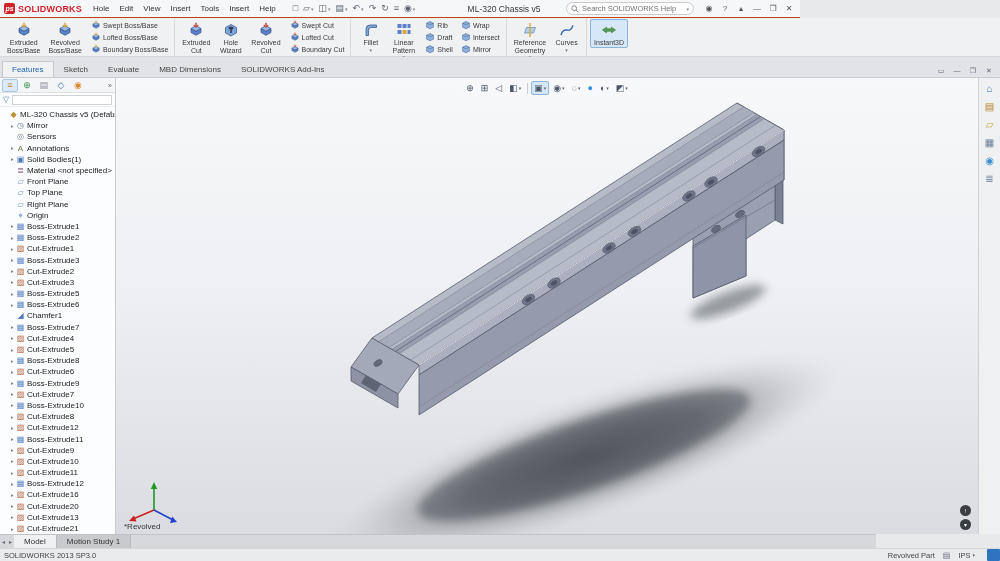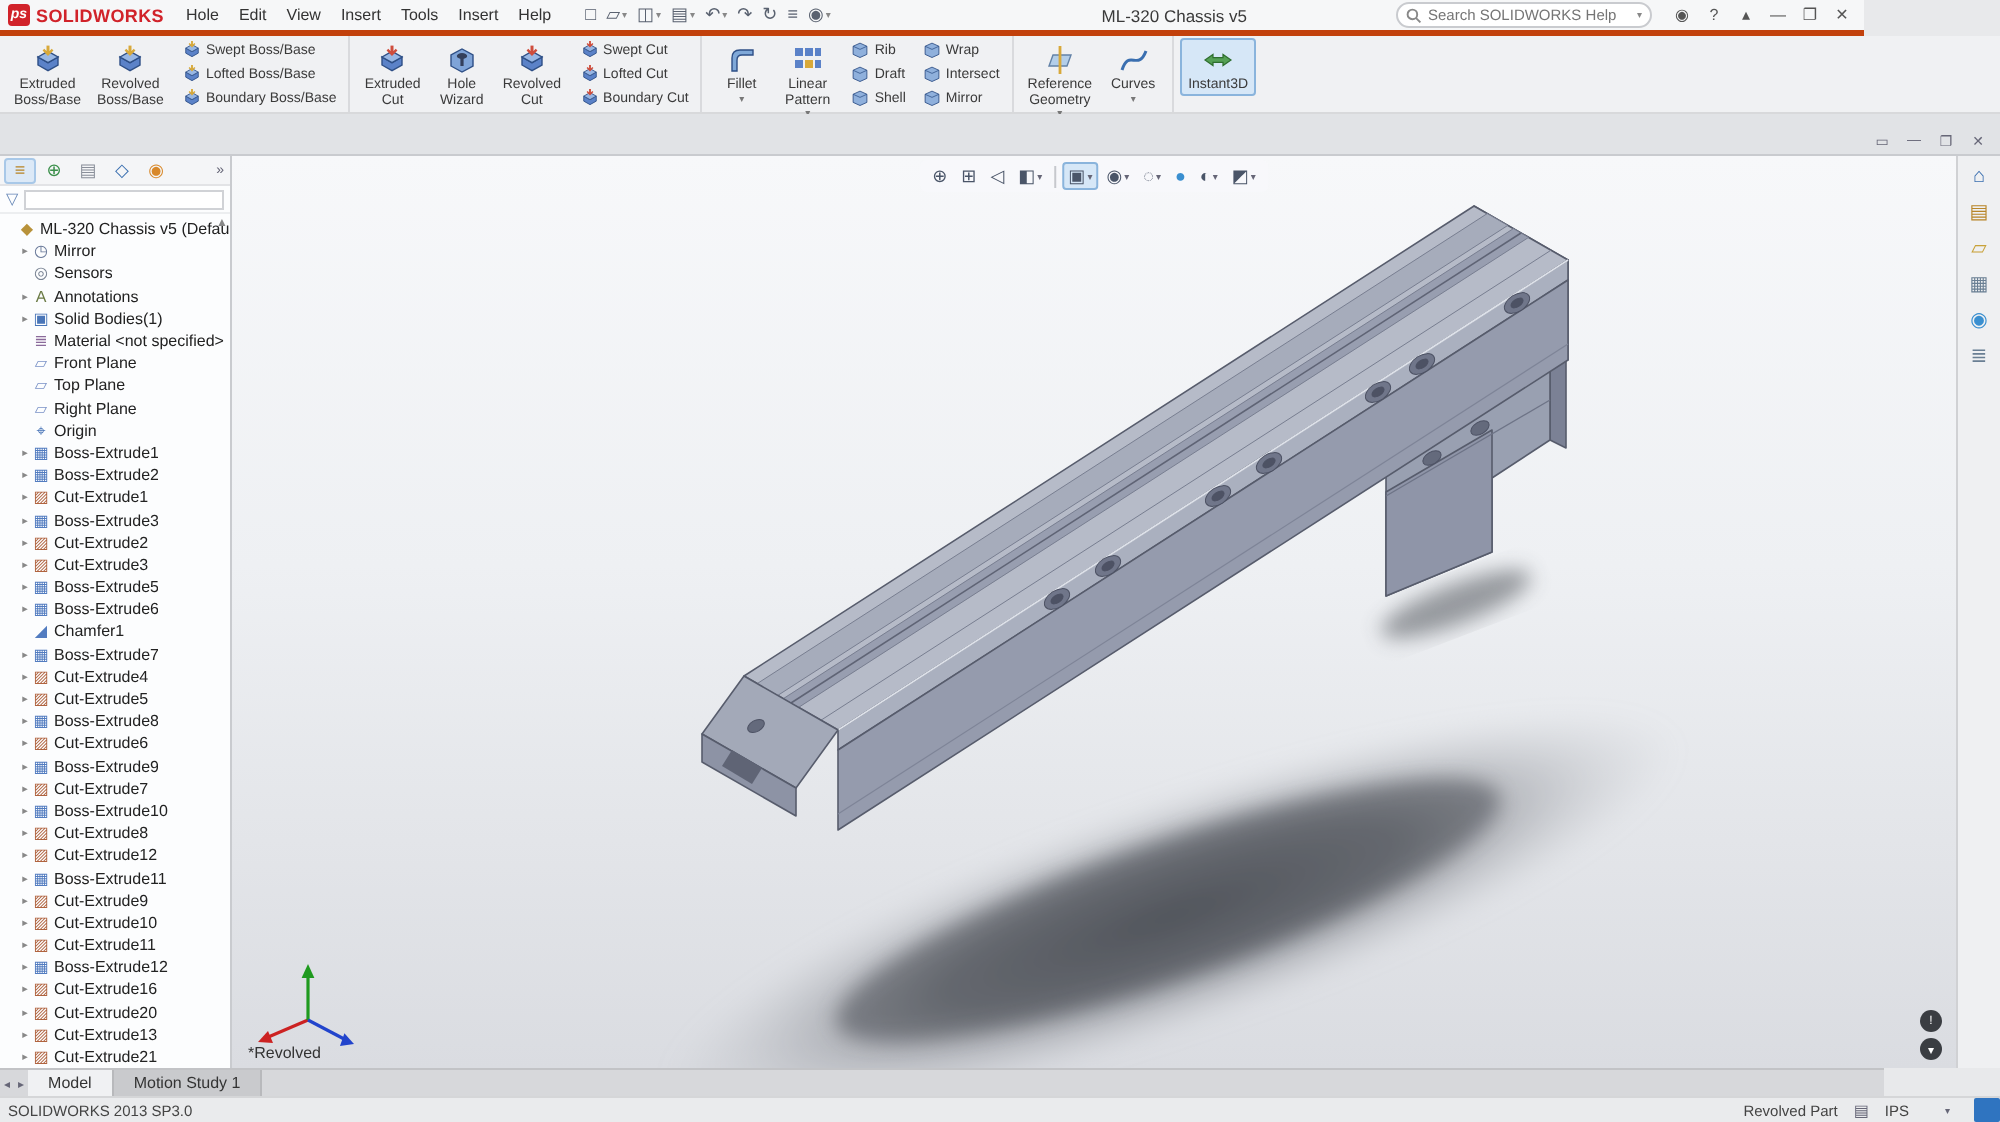--- a/index.html
+++ b/index.html
@@ -1,20 +1,20 @@
 <!DOCTYPE html>
 <html><head>
 <meta charset="utf-8">
 <style>
 *{margin:0;padding:0;box-sizing:border-box;}
 html,body{width:1000px;height:561px;overflow:hidden;font-family:"Liberation Sans",sans-serif;background:#e8e9eb;color:#333;}
 #app{position:absolute;inset:0;width:1000px;height:561px;}
 
 
-#titlebar{position:absolute;left:0;top:0;width:932px;height:18px;background:#f6f7f8;border-bottom:3px solid #c2410c;display:flex;align-items:center;}
+#titlebar{position:absolute;left:0;top:0;width:800px;height:18px;background:#f6f7f8;border-bottom:1px solid #c2410c;display:flex;align-items:center;}
 .logo{display:flex;align-items:center;margin-left:4px;flex:none;}
 .logo-ds{width:11px;height:11px;background:#d1232a;color:#fff;font-size:7px;font-weight:bold;font-style:italic;display:flex;align-items:center;justify-content:center;border-radius:2px;}
 .logo-text{color:#d1232a;font-weight:bold;font-size:9px;margin-left:3px;letter-spacing:.2px;}
 #menubar{display:flex;align-items:center;margin-left:6px;flex:none;}
 .mitem{padding:0 5px;font-size:8px;color:#333;}
 #qatoolbar{display:flex;align-items:center;margin-left:10px;gap:1px;flex:none;}
 .qabtn{display:flex;align-items:center;padding:0 2px;height:14px;border-radius:2px;color:#5a6270;}
 .qag{font-size:9px;line-height:9px;}
 .qadd{font-size:5px;color:#888;margin-left:1px;}
 .doctitle{position:absolute;left:63%;transform:translateX(-50%);font-size:8.5px;color:#3a3a3a;white-space:nowrap;}
@@ -73,30 +73,30 @@
 .husep{width:1px;height:11px;background:#c6c8cd;margin:0 2px;}
 .viewlabel{position:absolute;left:8px;bottom:3px;font-size:8px;color:#333;}
 .cornerbtns{position:absolute;right:7px;bottom:4px;display:flex;flex-direction:column;gap:3px;}
 .cbtn{width:11px;height:11px;border-radius:50%;background:#3a3d42;color:#fff;font-size:6px;display:flex;align-items:center;justify-content:center;}
 
 
 #taskpane{position:absolute;right:0;top:78px;width:22px;height:456px;background:#eff0f2;border-left:1px solid #d0d1d4;display:flex;flex-direction:column;align-items:center;padding-top:5px;gap:7px;}
 .tpicon{font-size:10px;line-height:11px;}
 
 
-#bottomtabs{position:absolute;left:0;top:534px;width:942px;height:14px;background:#d7d8db;border-top:1px solid #c2c3c6;display:flex;align-items:flex-end;}
+#bottomtabs{position:absolute;left:0;top:534px;width:876px;height:14px;background:#d7d8db;border-top:1px solid #c2c3c6;display:flex;align-items:flex-end;}
 .btscroll{font-size:6px;color:#667;padding:0 2px;align-self:center;}
 .btab{font-size:8px;padding:0 10px;height:13px;background:#c9cacd;border-right:1px solid #b8b9bc;display:flex;align-items:center;color:#333;}
 .btab.active{background:#f0f1f3;}
 
 
 #statusbar{position:absolute;left:0;top:548px;width:1000px;height:13px;background:#eaebed;border-top:1px solid #d5d6d8;display:flex;align-items:center;font-size:7.5px;color:#444;}
 .sbleft{margin-left:4px;}
 .sbright{margin-left:auto;display:flex;align-items:center;gap:8px;}
-.sbunits{display:flex;align-items:center;gap:18px;}
+.sbunits{display:flex;align-items:center;gap:2px;}
 .sbdd{font-size:5px;color:#667;}
 .sbpanelbtn{width:13px;height:12px;background:#2f74c0;border-radius:1px;margin-left:4px;}
 .sbicon{font-size:8px;color:#667;}
 </style>
 </head>
 <body>
 
 <div id="app">
 
   <div id="titlebar">
@@ -420,20 +420,27 @@
             <svg width="16" height="16" viewBox="0 0 16 16">
               <path d="M1.5 8 5.5 5.2 5.5 6.8 10.5 6.8 10.5 5.2 14.5 8 10.5 10.8 10.5 9.2 5.5 9.2 5.5 10.8Z" fill="#55a055" stroke="#2e6e2e" stroke-width=".6"></path>
             </svg>
           </div>
           <div class="rlabel">Instant3D</div>
         </div>
       </div>
     </div>
 
   <div id="tabrow">
+    <div id="ctabs" style="display:flex;align-items:flex-end;margin-left:2px;">
+        <div class="ctab active">Features</div>
+        <div class="ctab">Sketch</div>
+        <div class="ctab">Evaluate</div>
+        <div class="ctab">MBD Dimensions</div>
+        <div class="ctab">SOLIDWORKS Add-Ins</div>
+      </div>
     <div id="docctrl">
         <span class="dcbtn">▭</span>
         <span class="dcbtn">—</span>
         <span class="dcbtn">❐</span>
         <span class="dcbtn">✕</span>
       </div>
   </div>
 
   <div id="leftpanel">
     <div class="ptabs">

